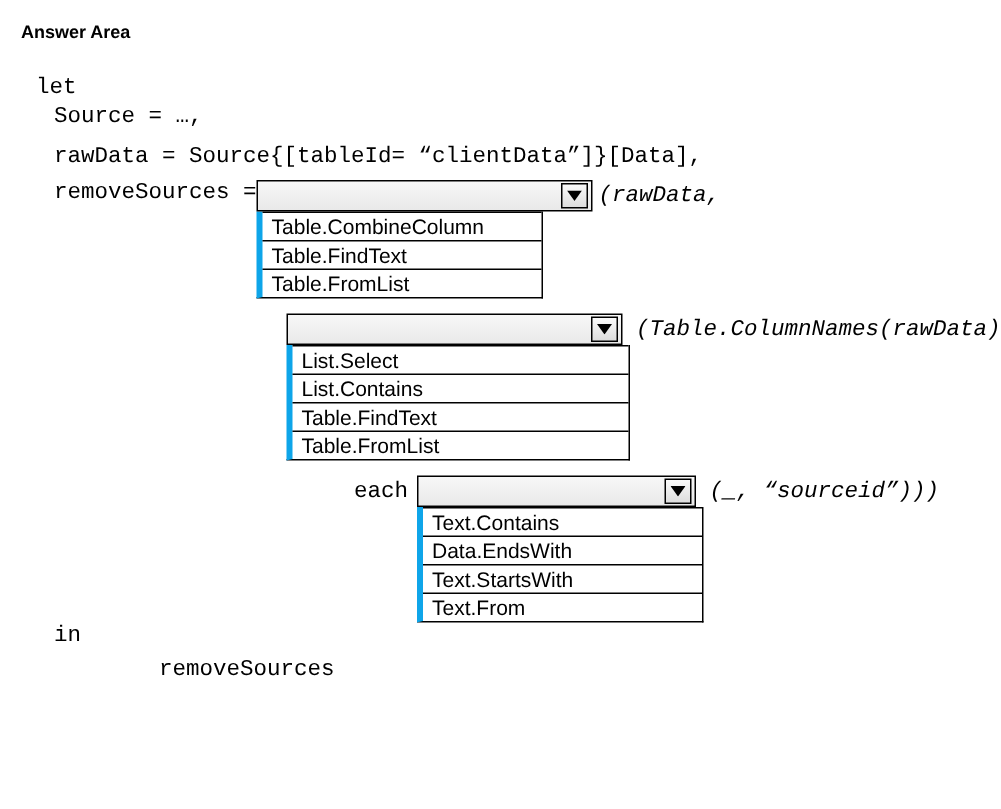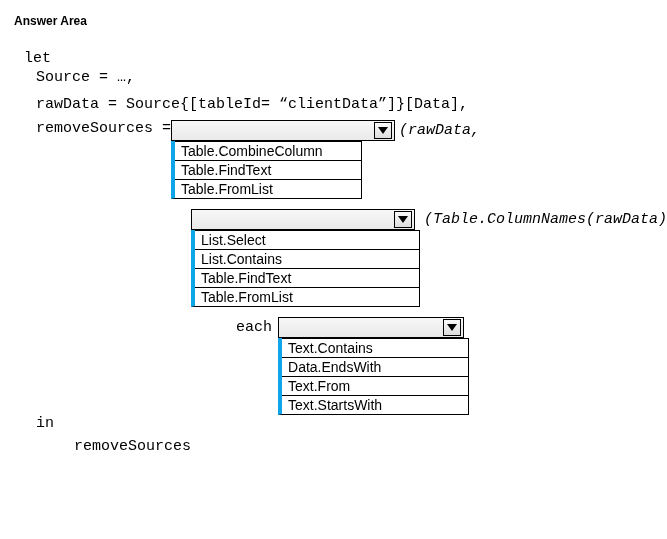--- a/index.html
+++ b/index.html
@@ -81,21 +81,21 @@
   }
   .indent2 { margin-left: 155px; margin-top: 10px; }
   .indent3 { margin-left: 200px; margin-top: 10px; }
   .eachlbl {
     display:inline-block;
     line-height:21px;
     margin-right:6px;
     vertical-align: top;
   }
   .inrow { margin-left: 22px; }
-  .retrow { margin-left: 60px; margin-top: 6px; }
+  .retrow { margin-left: 92px; margin-top: 6px; }
 </style>
 </head>
 <body>
 
 <div class="title">Answer Area</div>
 
 <div class="mono let">let</div>
 
 <div class="block mono">
   <div class="line">Source = …,</div>
@@ -145,22 +145,23 @@
       <span class="dd-head" style="width:186px">
         <span class="dd-btn">
           <svg width="10" height="7" viewBox="0 0 10 7">
               <polygon points="0,0 10,0 5,7" fill="#000"></polygon>
             </svg>
         </span>
       </span>
       <div class="dd-list" style="width:186px">
         <div class="dd-opt">Text.Contains</div>
         <div class="dd-opt">Data.EndsWith</div>
+        <div class="dd-opt">Text.StartsWith</div>
         <div class="dd-opt">Text.From</div>
-        <div class="dd-opt">Text.StartsWith</div>
       </div>
     </span>
+    <span class="after">(_, “sourceid”)))</span>
   </div>
 
 </div>
 
 <div class="mono inrow">in</div>
 <div class="mono retrow">removeSources</div>
 
 </body></html>

